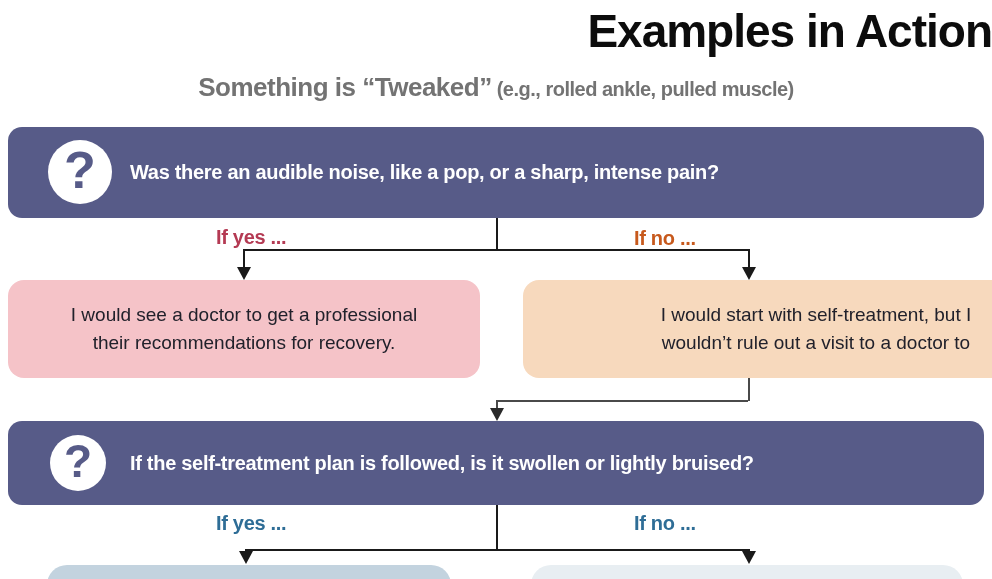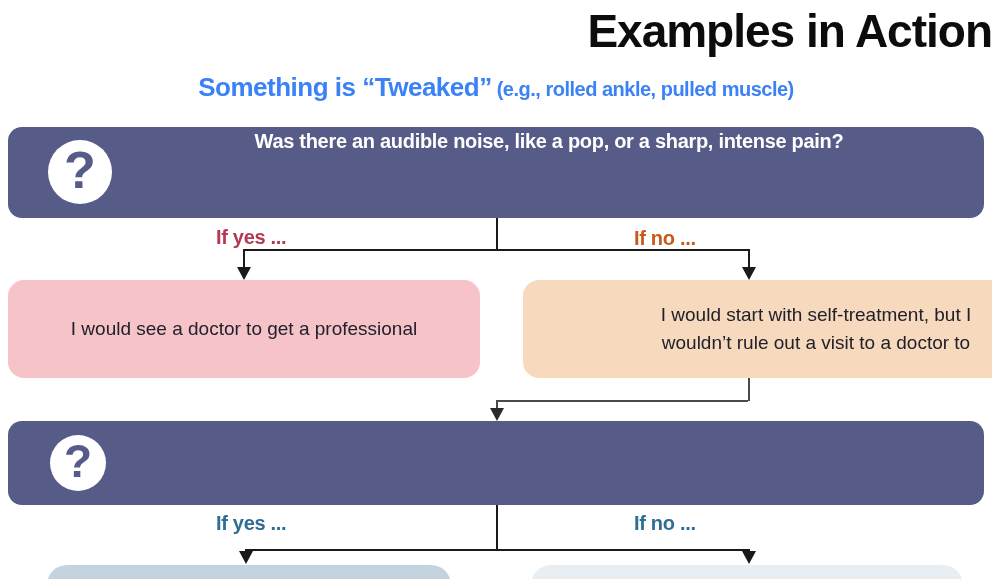--- a/index.html
+++ b/index.html
@@ -14,21 +14,21 @@
 
   
   .title {
     position: absolute; left: 0; top: 4px; width: 100%;
     text-align: right;
     font-size: 46px; font-weight: bold; color: #0c0c0c;
     letter-spacing: -1px;
   }
   .subtitle {
     position: absolute; left: 0; top: 72px; width: 100%;
-    text-align: center; color: #3b82f6; font-weight: bold;
+    text-align: center; color: #737373; font-weight: bold;
     letter-spacing: -0.5px;
   }
   .subtitle .sub-main { font-size: 26px; }
   .subtitle .sub-note { font-size: 20px; }
 
   
   svg.connectors {
     position: absolute; left: 0; top: 0; width: 992px; height: 579px;
     z-index: 1; pointer-events: none;
   }
@@ -44,21 +44,21 @@
   .q-circle {
     position: absolute; background: #ffffff; border-radius: 50%;
     display: flex; align-items: center; justify-content: center;
     color: #575b88; font-weight: bold;
   }
   .banner-1 .q-circle { left: 40px; top: 13px; width: 64px; height: 64px; font-size: 52px; }
   .banner-2 .q-circle { left: 42px; top: 14px; width: 56px; height: 56px; font-size: 46px; }
   .q-circle span { transform: translateY(-2px); }
   .banner-text {
     position: absolute; left: 122px; right: 16px; top: 0; height: 100%;
-    display: flex; flex-direction: row; justify-content: center;
+    display: flex; flex-direction: column; justify-content: center;
     color: #ffffff; font-weight: bold; font-size: 20px;
     letter-spacing: -0.3px; line-height: 29px;
   }
 
   
   .branch-label {
     position: absolute; width: 140px; text-align: left;
     font-size: 20px; font-weight: bold; letter-spacing: -0.3px;
     z-index: 2;
   }
@@ -129,29 +129,33 @@
     <div class="banner-text">
       <span>Was there an audible noise, like a pop, or a sharp, intense pain?</span>
     </div>
   </div>
 
   <div class="branch-label label-yes-1">If yes ...</div>
   <div class="branch-label label-no-1">If no ...</div>
 
   <div class="outcome outcome-yes">
     <span class="line">I would see a doctor to get a professional</span>
+    <span class="line">their recommendations for recovery.</span>
   </div>
   <div class="outcome outcome-no">
     <span class="line">I would start with self-treatment, but I</span>
     <span class="line">wouldn’t rule out a visit to a doctor to</span>
   </div>
 
   <div class="banner banner-2">
     <div class="q-circle">
       <span>?</span>
+    </div>
+    <div class="banner-text">
+      <span>If the self-treatment plan is followed, is it swollen or lightly bruised?</span>
     </div>
   </div>
 
   <div class="branch-label label-yes-2">If yes ...</div>
   <div class="branch-label label-no-2">If no ...</div>
 
   <div class="bottom-box bottom-box-yes"></div>
   <div class="bottom-box bottom-box-no"></div>
 
 </div>

